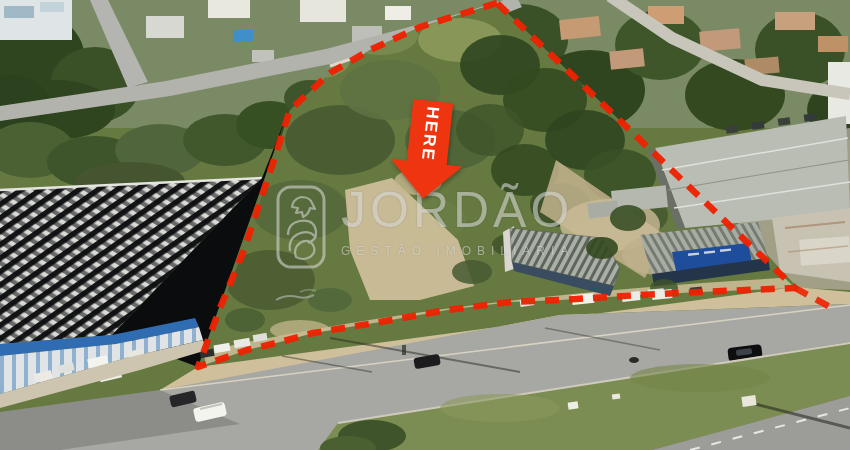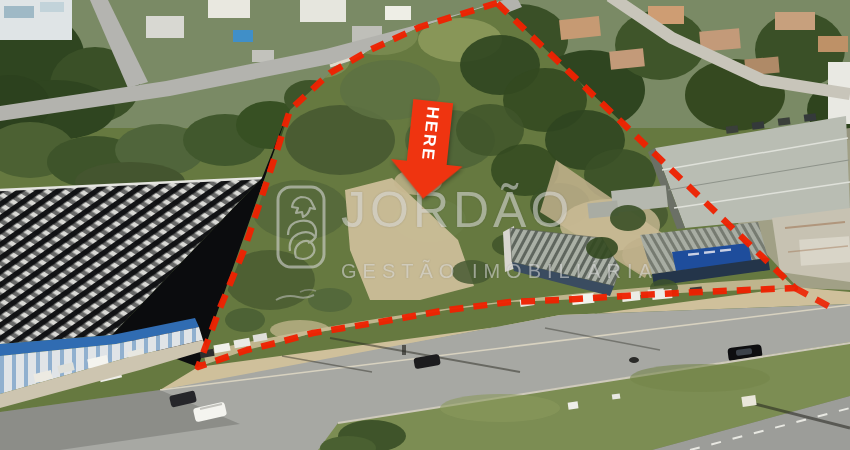--- a/index.html
+++ b/index.html
@@ -10,21 +10,21 @@
   .scene{position:absolute;left:0;top:0;width:850px;height:450px;filter:blur(.45px) saturate(.98);}
   
   .watermark{
     position:absolute;left:276px;top:185px;display:flex;gap:15px;align-items:flex-start;
     color:var(--watermark-gray,#d8d8d8);opacity:.58;pointer-events:none;
     text-shadow:0 0 2px rgba(40,40,40,.35);
   }
   .wm-emblem{width:50px;height:84px;flex:0 0 auto;}
   .wm-text{display:flex;flex-direction:column;}
   .wm-brand{font-size:50px;line-height:1;letter-spacing:4px;font-weight:400;white-space:nowrap;}
-  .wm-sub{font-size:20px;letter-spacing:6px;margin-top:25px;font-weight:300;white-space:nowrap;}
+  .wm-sub{font-size:12px;letter-spacing:6px;margin-top:9px;font-weight:300;white-space:nowrap;}
   
   .marker{position:absolute;left:390px;top:101px;width:78px;height:100px;transform:rotate(6deg);}
   .marker svg{position:absolute;left:0;top:0;filter:drop-shadow(1px 2px 2px rgba(0,0,0,.35));}
   .marker-label{
     position:absolute;left:0;top:2px;width:76px;height:62px;display:flex;align-items:center;justify-content:center;
     transform:rotate(90deg);color:var(--marker-text,#fff);font-weight:bold;font-size:17px;letter-spacing:2px;
   }
 </style>
 </head>
 <body>

